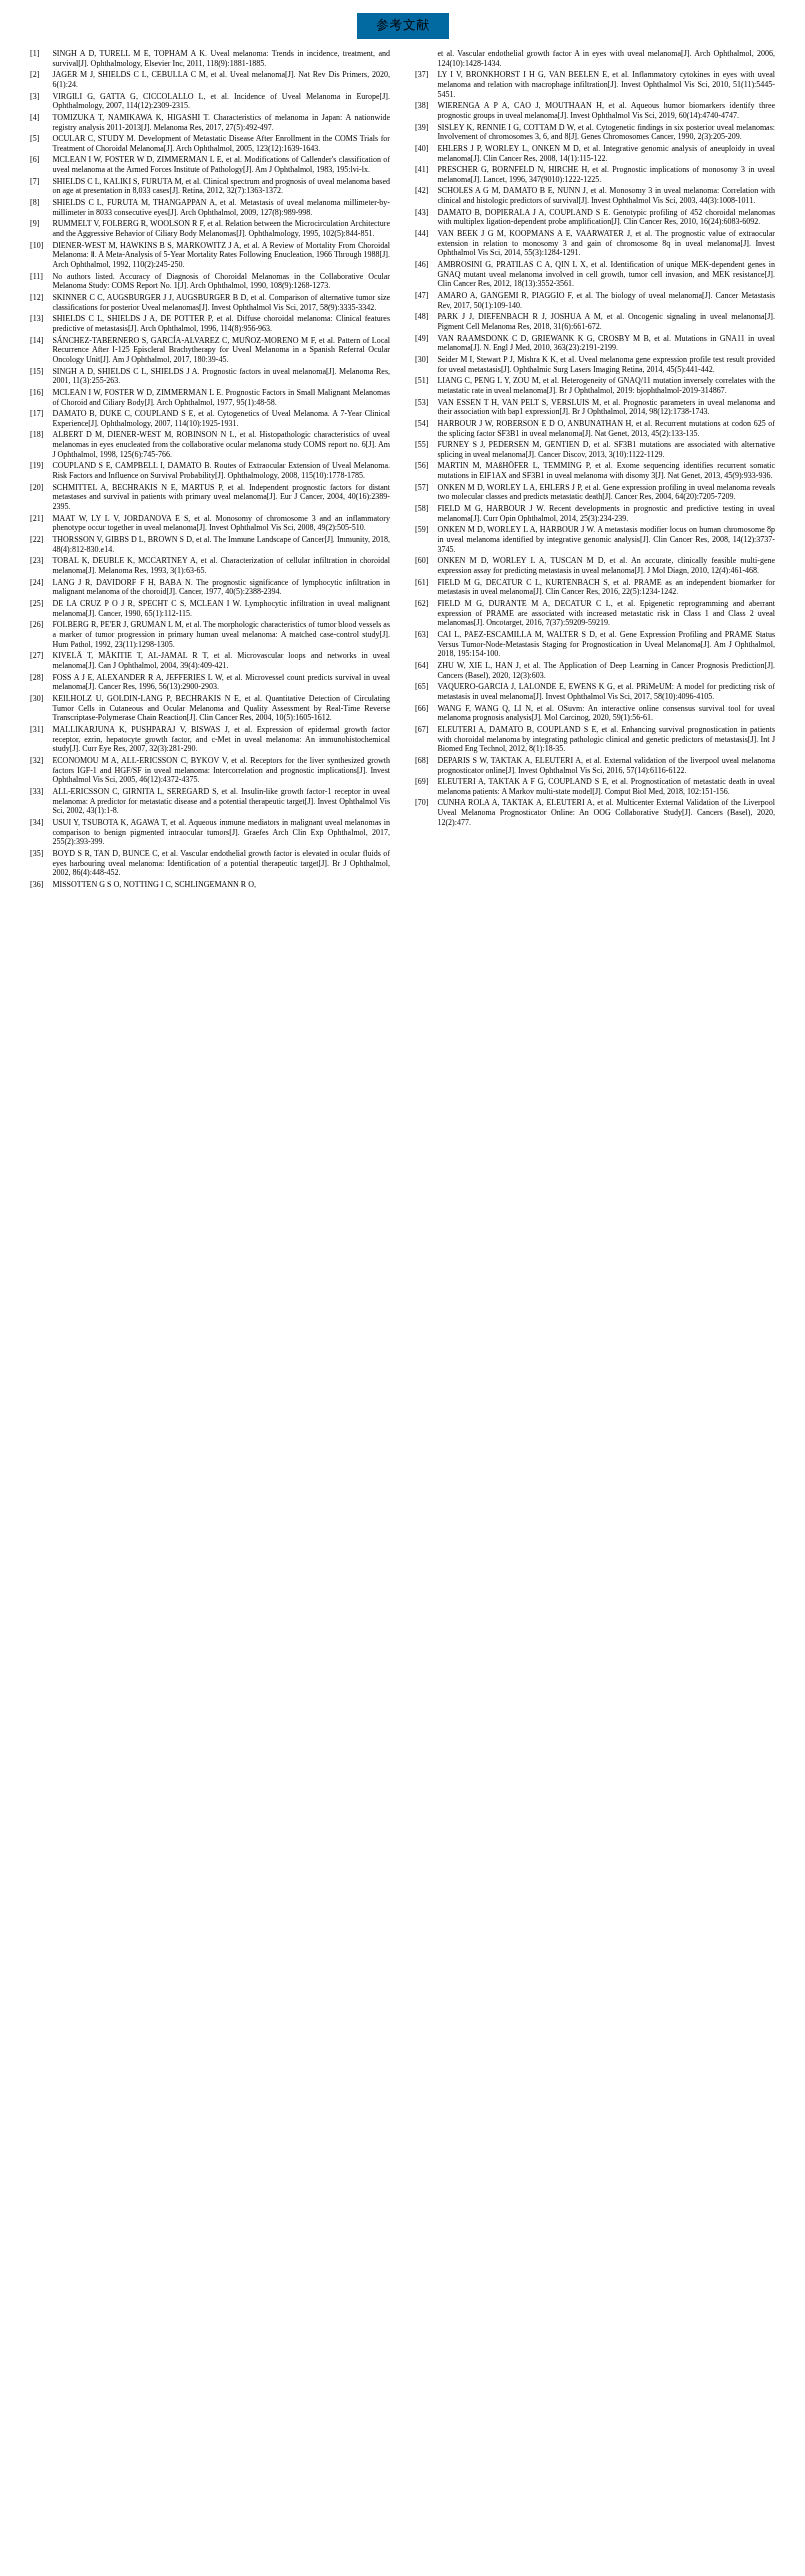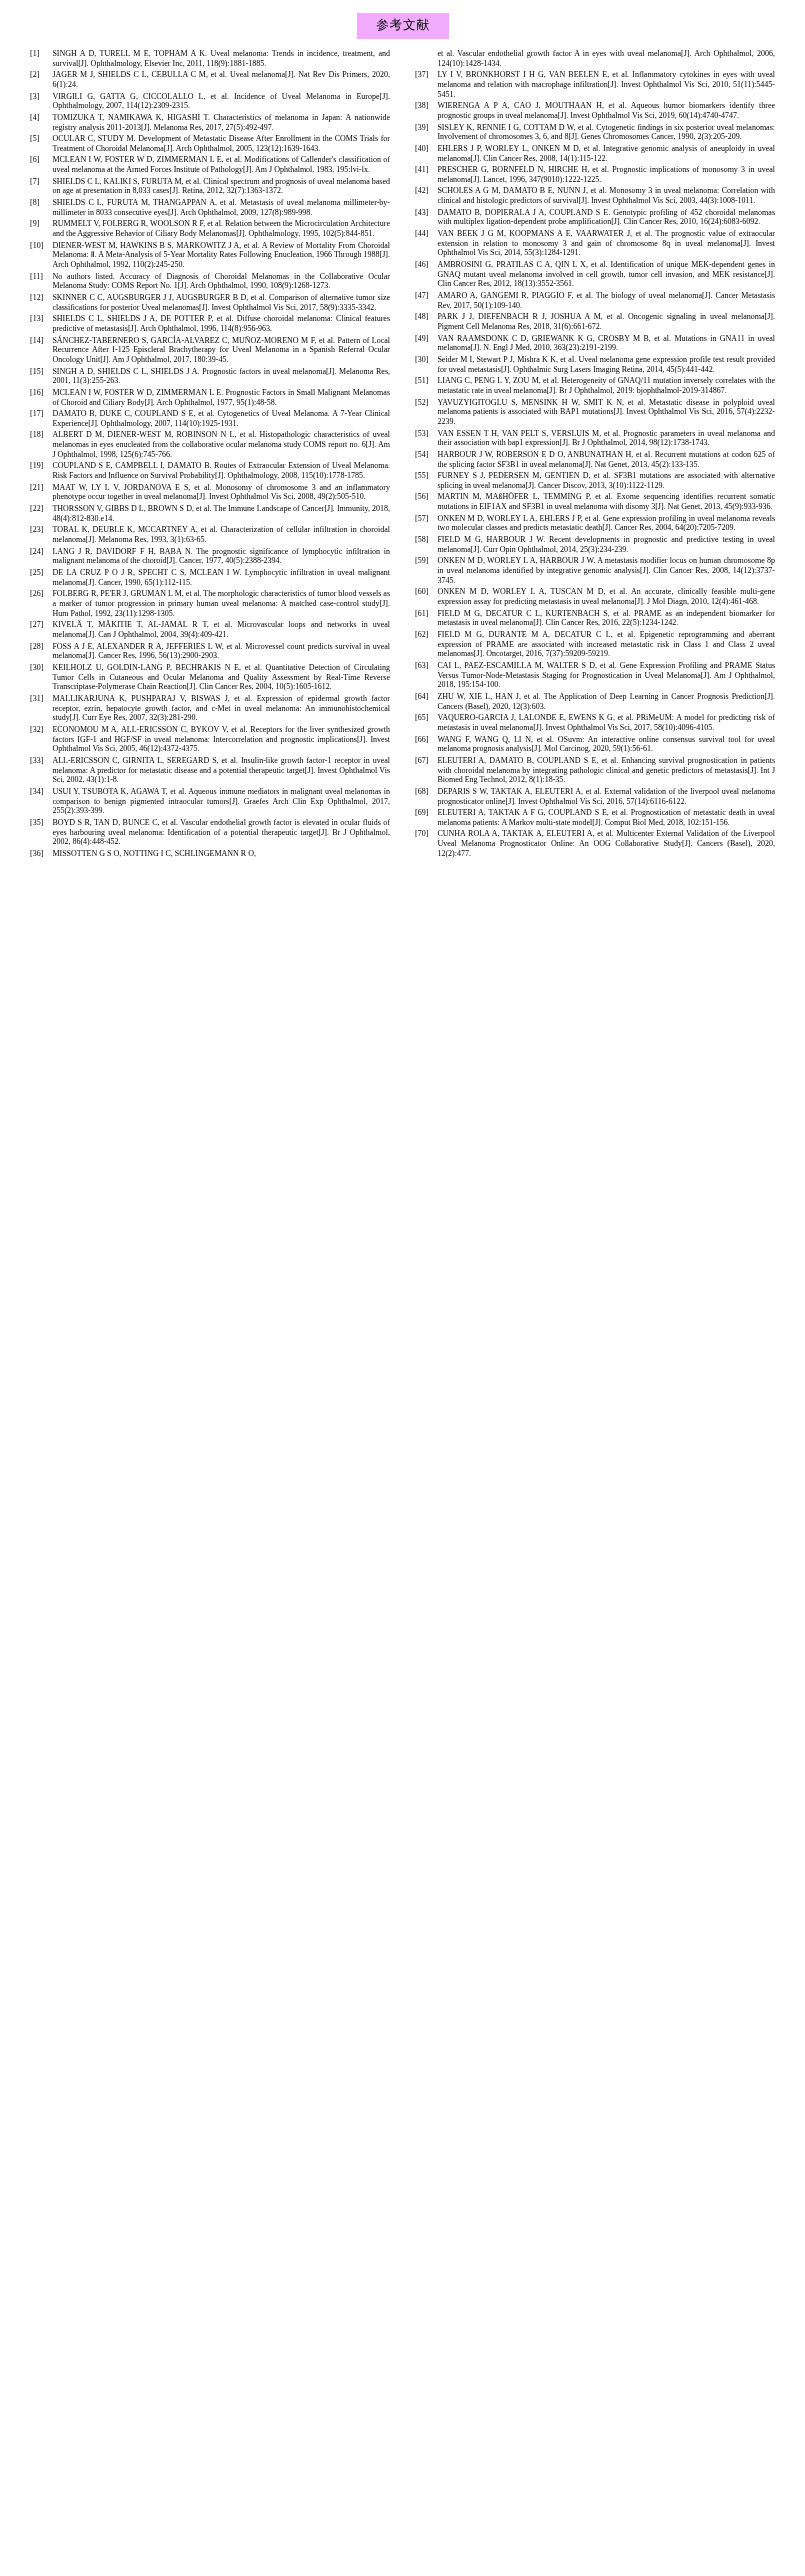--- a/index.html
+++ b/index.html
@@ -18,21 +18,21 @@
     box-sizing: border-box;
     padding: 13.4px 30px 22.4px 30px;
     position: relative;
   }
   .title-bar {
     text-align: center;
     margin-bottom: 10.4px;
   }
   .title-bar .title-box {
     display: inline-block;
-    background: #f0abfc;
+    background: #0369a1;
     padding: 3.7px 19.4px 4.5px 19.4px;
     font-size: 12.7px;
     font-family: Liberation Sans, sans-serif;
     letter-spacing: 0.7px;
     color: #000;
   }
   .columns {
     display: flex;
     gap: 25px;
     align-items: flex-start;
@@ -145,20 +145,24 @@
         </div>
       <div class="ref">
           <span class="num">[18]</span>
           <span class="body">ALBERT D M, DIENER-WEST M, ROBINSON N L, et al. Histopathologic characteristics of uveal melanomas in eyes enucleated from the collaborative ocular melanoma study COMS report no. 6[J]. Am J Ophthalmol, 1998, 125(6):745-766.</span>
         </div>
       <div class="ref">
           <span class="num">[19]</span>
           <span class="body">COUPLAND S E, CAMPBELL I, DAMATO B. Routes of Extraocular Extension of Uveal Melanoma. Risk Factors and Influence on Survival Probability[J]. Ophthalmology, 2008, 115(10):1778-1785.</span>
         </div>
       <div class="ref">
+          <span class="num">[20]</span>
+          <span class="body">SCHMITTEL A, BECHRAKIS N E, MARTUS P, et al. Independent prognostic factors for distant metastases and survival in patients with primary uveal melanoma[J]. Eur J Cancer, 2004, 40(16):2389-2395.</span>
+        </div>
+      <div class="ref">
           <span class="num">[21]</span>
           <span class="body">MAAT W, LY L V, JORDANOVA E S, et al. Monosomy of chromosome 3 and an inflammatory phenotype occur together in uveal melanoma[J]. Invest Ophthalmol Vis Sci, 2008, 49(2):505-510.</span>
         </div>
       <div class="ref">
           <span class="num">[22]</span>
           <span class="body">THORSSON V, GIBBS D L, BROWN S D, et al. The Immune Landscape of Cancer[J]. Immunity, 2018, 48(4):812-830.e14.</span>
         </div>
       <div class="ref">
           <span class="num">[23]</span>
           <span class="body">TOBAL K, DEUBLE K, MCCARTNEY A, et al. Characterization of cellular infiltration in choroidal melanoma[J]. Melanoma Res, 1993, 3(1):63-65.</span>
@@ -268,24 +272,20 @@
         </div>
       <div class="ref">
           <span class="num">[30]</span>
           <span class="body">Seider M I, Stewart P J, Mishra K K, et al. Uveal melanoma gene expression profile test result provided for uveal metastasis[J]. Ophthalmic Surg Lasers Imaging Retina, 2014, 45(5):441-442.</span>
         </div>
       <div class="ref">
           <span class="num">[51]</span>
           <span class="body">LIANG C, PENG L Y, ZOU M, et al. Heterogeneity of GNAQ/11 mutation inversely correlates with the metastatic rate in uveal melanoma[J]. Br J Ophthalmol, 2019: bjophthalmol-2019-314867.</span>
         </div>
       <div class="ref">
-          <span class="num">[52]</span>
-          <span class="body">YAVUZYIGITOGLU S, MENSINK H W, SMIT K N, et al. Metastatic disease in polyploid uveal melanoma patients is associated with BAP1 mutations[J]. Invest Ophthalmol Vis Sci, 2016, 57(4):2232-2239.</span>
-        </div>
-      <div class="ref">
           <span class="num">[53]</span>
           <span class="body">VAN ESSEN T H, VAN PELT S, VERSLUIS M, et al. Prognostic parameters in uveal melanoma and their association with bap1 expression[J]. Br J Ophthalmol, 2014, 98(12):1738-1743.</span>
         </div>
       <div class="ref">
           <span class="num">[54]</span>
           <span class="body">HARBOUR J W, ROBERSON E D O, ANBUNATHAN H, et al. Recurrent mutations at codon 625 of the splicing factor SF3B1 in uveal melanoma[J]. Nat Genet, 2013, 45(2):133-135.</span>
         </div>
       <div class="ref">
           <span class="num">[55]</span>
           <span class="body">FURNEY S J, PEDERSEN M, GENTIEN D, et al. SF3B1 mutations are associated with alternative splicing in uveal melanoma[J]. Cancer Discov, 2013, 3(10):1122-1129.</span>

